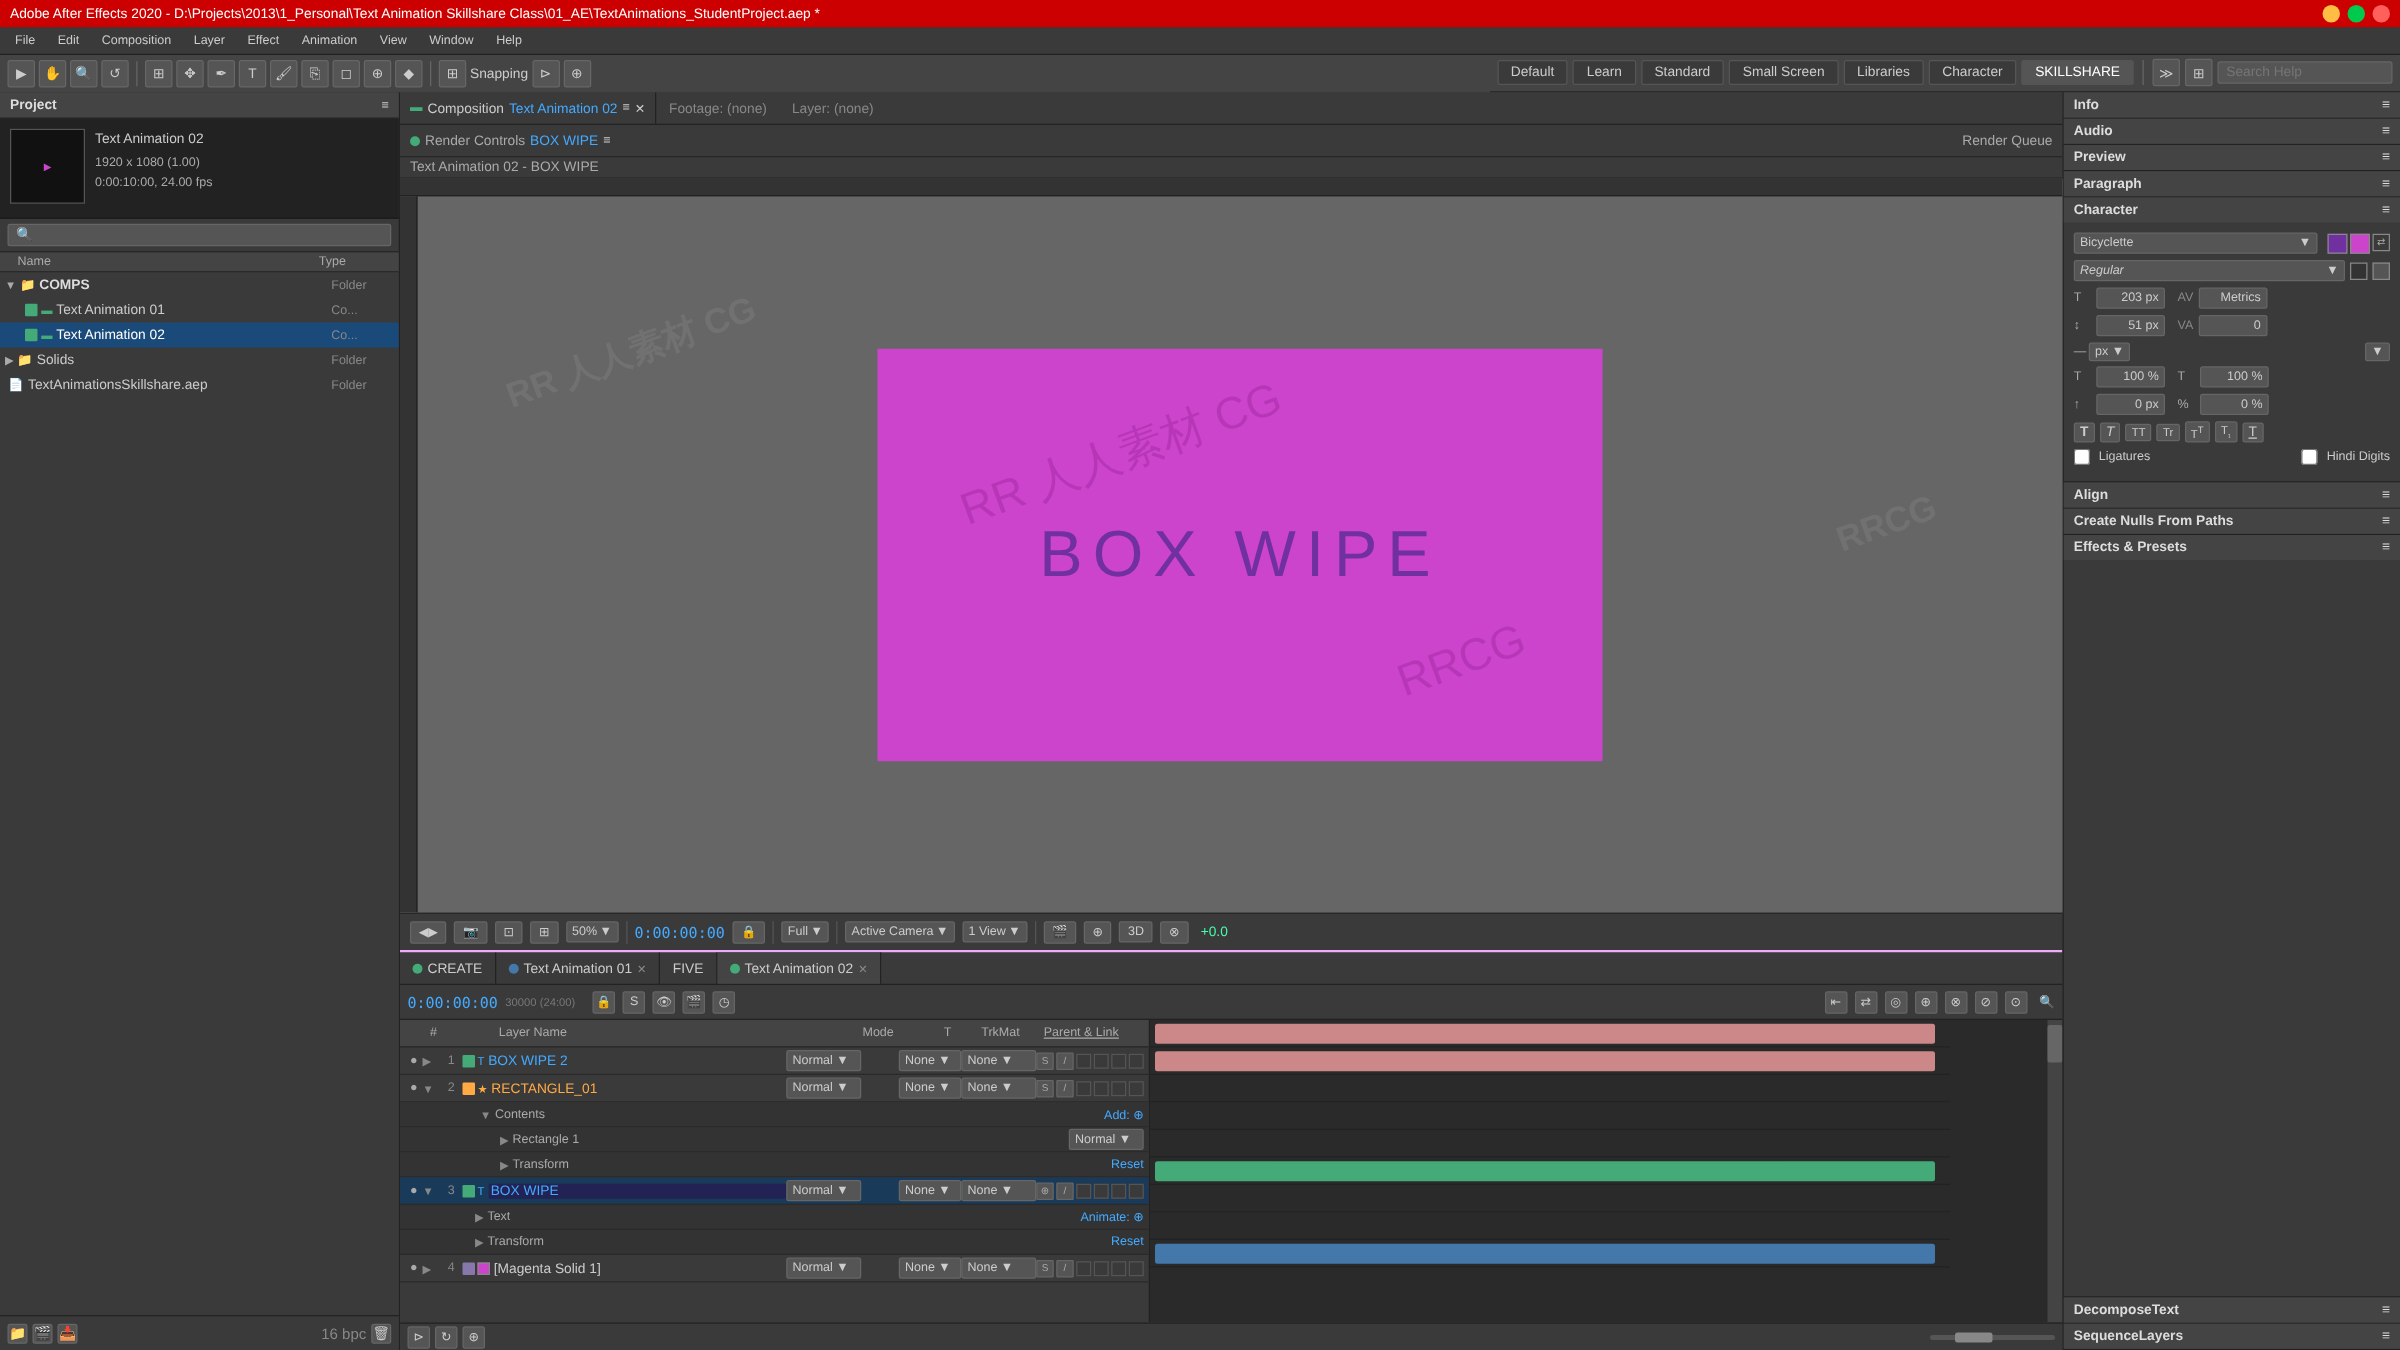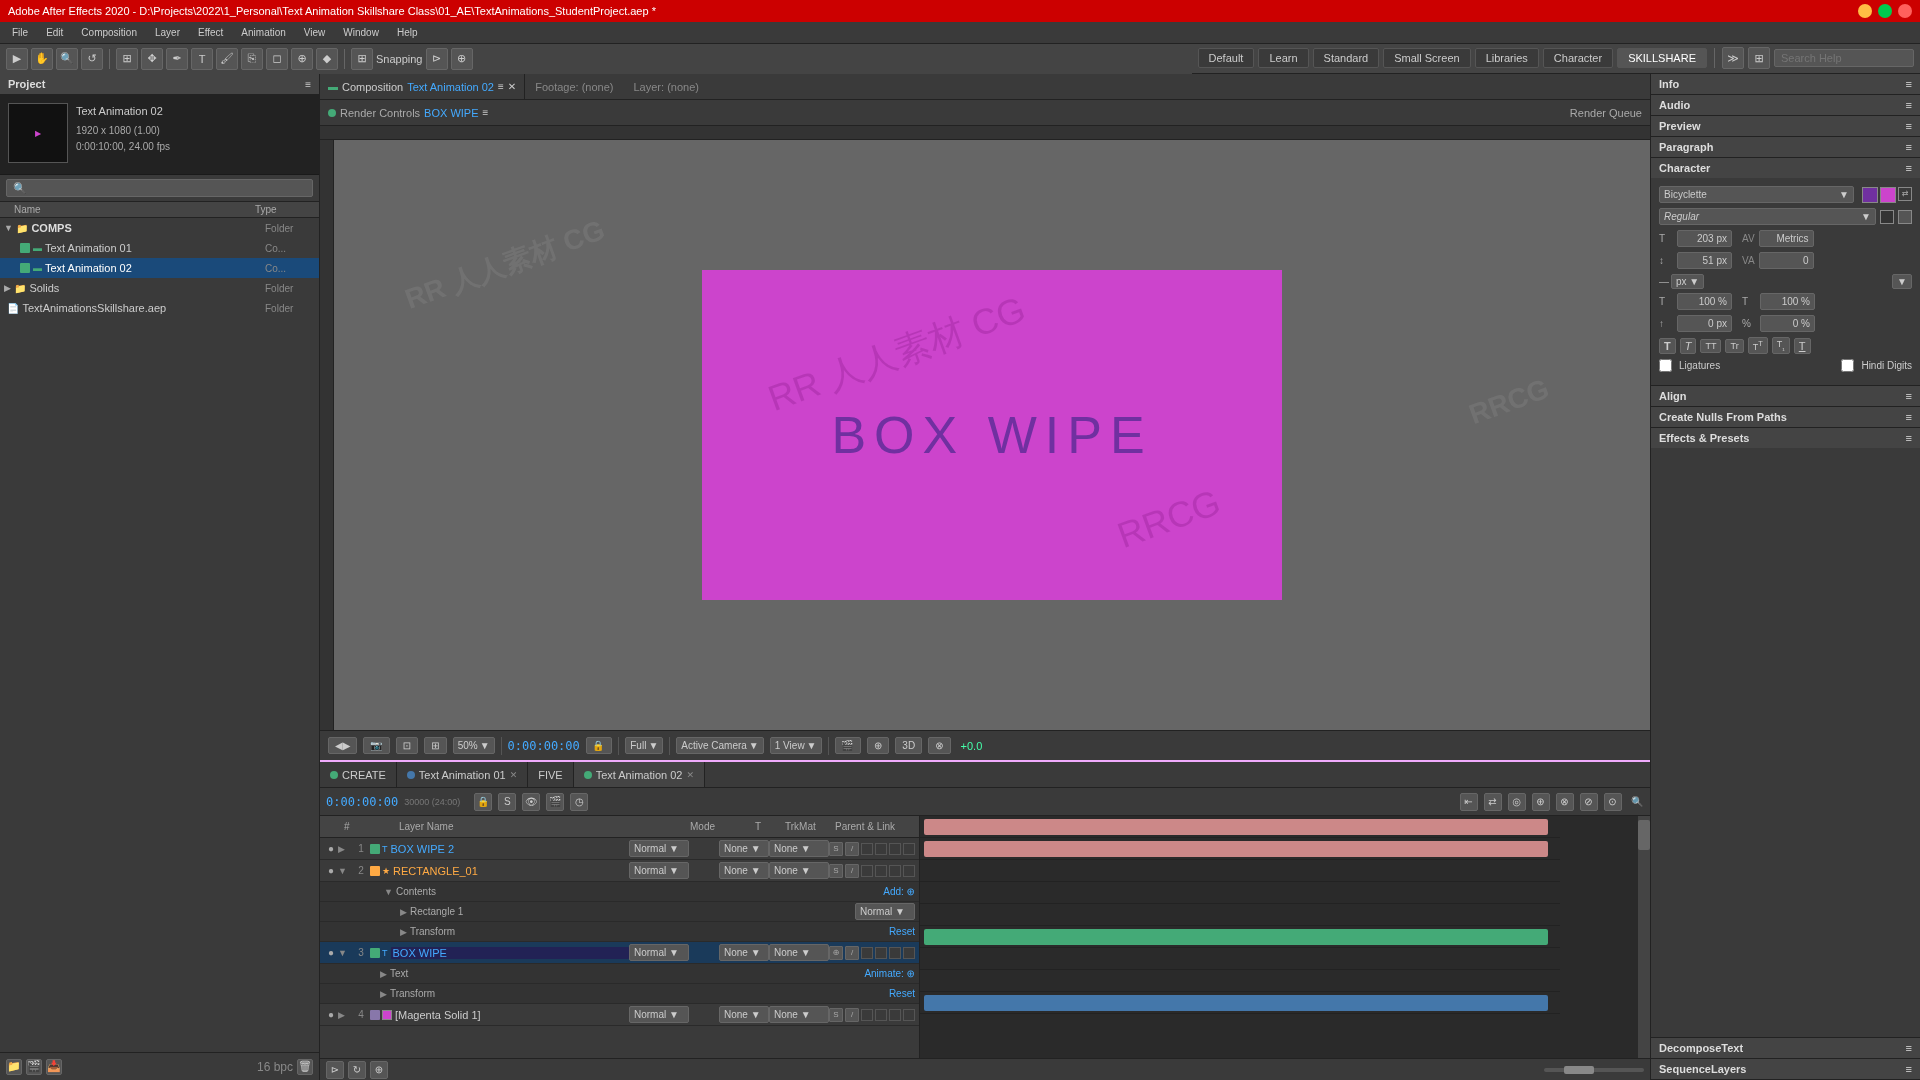--- a/index.html
+++ b/index.html
@@ -510,21 +510,21 @@
     }
     .ec-section { display: flex; align-items: center; gap: 4px; }
     .ec-label { font-size: 11px; color: #aaa; }
     .ec-name { font-size: 11px; color: #4af; cursor: pointer; }
     .ec-icon { color: #ccc; font-size: 10px; }
   </style>
 </head>
 <body>
 
 <div id="titlebar">
-  <span style="font-size:11px; color:#fff;">Adobe After Effects 2020 - D:\Projects\2022\1_Personal\Text Animation Skillshare Class\01_AE\TextAnimations_StudentProject.aep *</span>
+  <span style="font-size:11px; color:#fff;">Adobe After Effects 2020 - D:\Projects\2013\1_Personal\Text Animation Skillshare Class\01_AE\TextAnimations_StudentProject.aep *</span>
   <div style="display:flex; gap:6px;">
     <div class="ctrl-btn minimize" style="width:14px;height:14px;background:#ffbd44;border-radius:50%;cursor:pointer;"></div>
     <div class="ctrl-btn maximize" style="width:14px;height:14px;background:#00ca4e;border-radius:50%;cursor:pointer;"></div>
     <div class="ctrl-btn close" style="width:14px;height:14px;background:#ff605c;border-radius:50%;cursor:pointer;"></div>
   </div>
 </div>
 
 <div id="menubar">
   <span class="menu-item">File</span>
   <span class="menu-item">Edit</span>
@@ -686,20 +686,23 @@
         <span class="ec-label">Render Controls</span>
         <span class="ec-name">BOX WIPE</span>
         <span class="ec-icon">≡</span>
       </div>
       <span style="flex:1;"></span>
       <div class="ec-section">
         <span class="ec-label">Render Queue</span>
       </div>
     </div>
 
+    <div id="viewer-info">
+      <span style="color:#aaa; font-size:11px;">Text Animation 02 - BOX WIPE</span>
+    </div>
 
     <div id="viewport">
 
       <div class="watermark" style="top:120px; left:80px; transform:rotate(-20deg);">RR 人人素材 CG</div>
       <div class="watermark" style="top:260px; right:100px; transform:rotate(-20deg);">RRCG</div>
 
       <div style="position:absolute;top:0;left:0;right:0;height:14px;background:#333;border-bottom:1px solid #222;z-index:5;"></div>
 
       <div style="position:absolute;top:14px;left:0;bottom:0;width:14px;background:#333;border-right:1px solid #222;z-index:5;"></div>
 
@@ -793,21 +796,21 @@
         <div id="layer-list">
 
           <div class="layer-header-row">
             <span style="width:20px;"></span>
             <span style="width:18px;">#</span>
             <span style="width:16px;"></span>
             <span style="flex:1;padding-left:21px;">Layer Name</span>
             <span style="width:65px;">Mode</span>
             <span style="width:30px;">T</span>
             <span style="width:50px;">TrkMat</span>
-            <span style="width:80px;">Parent &amp; Link</span>
+            <span style="width:80px;text-decoration:underline;">Parent &amp; Link</span>
           </div>
 
           <div class="layer-row">
             <span class="layer-vis">●</span>
             <span style="font-size:9px;color:#888;width:14px;cursor:pointer;">▶</span>
             <span class="layer-num">1</span>
             <span style="display:inline-block;width:10px;height:10px;background:#4a7;border-radius:1px;margin-right:2px;flex-shrink:0;"></span>
             <span style="font-size:9px;color:#4af;margin-right:3px;">T</span>
             <span style="flex:1;font-size:11px;color:#4af;">BOX WIPE 2</span>
             <div class="vc-dropdown" style="width:60px;font-size:10px;">Normal ▼</div>

